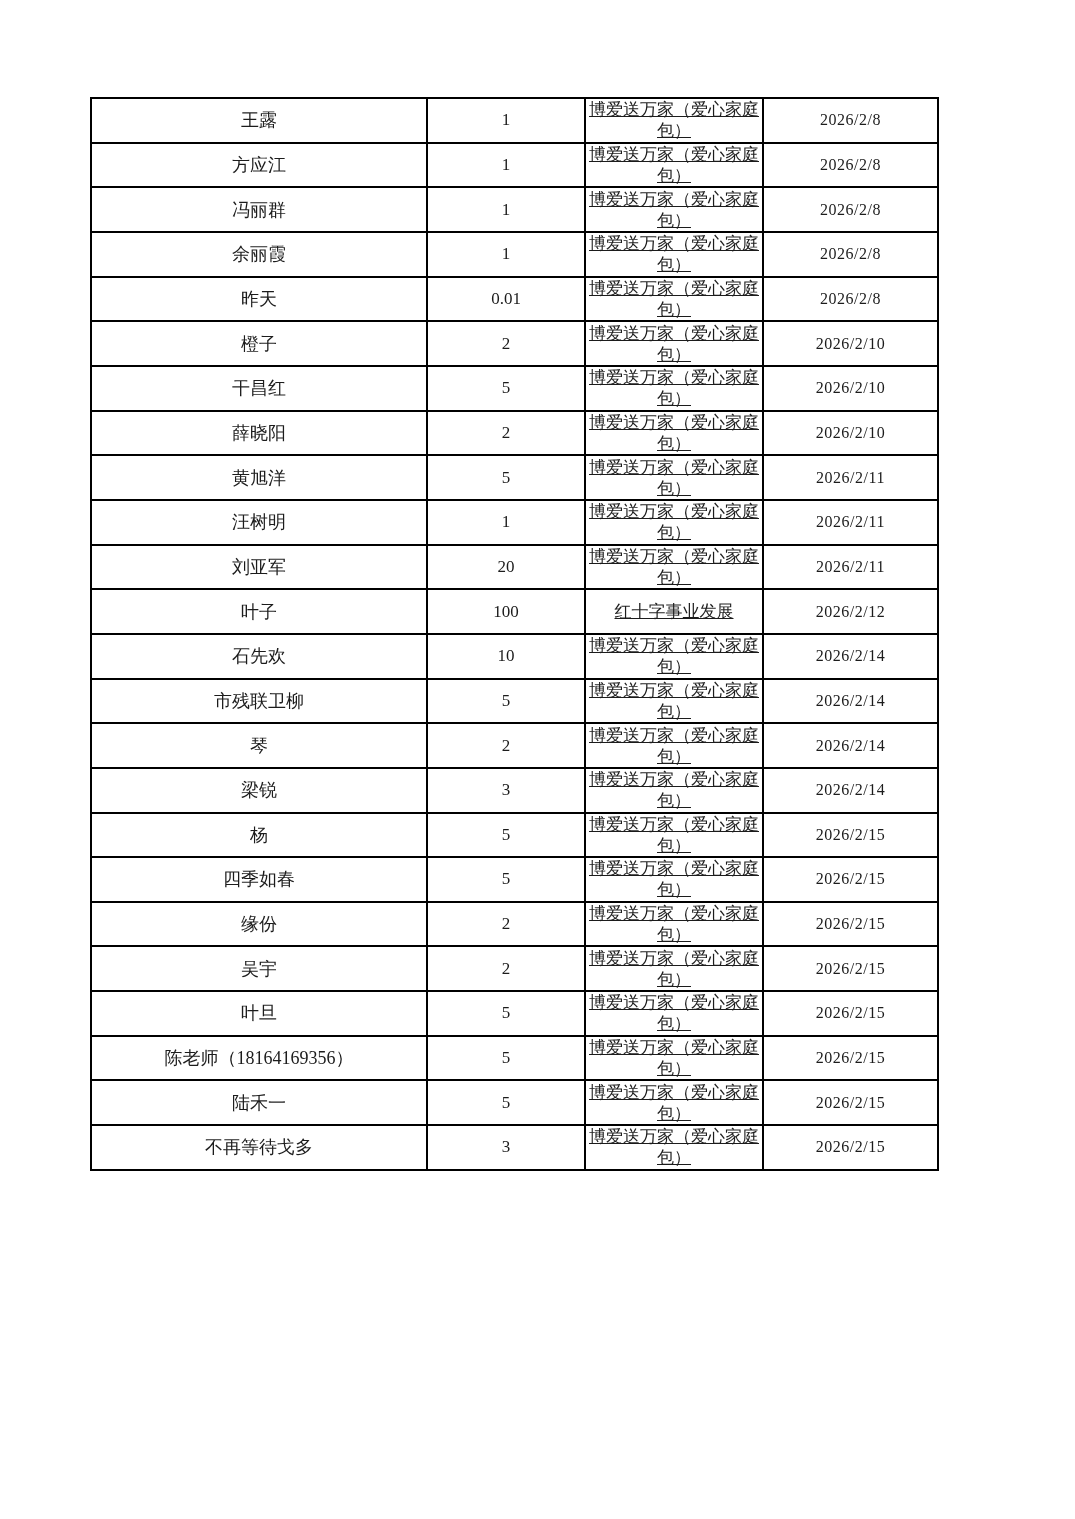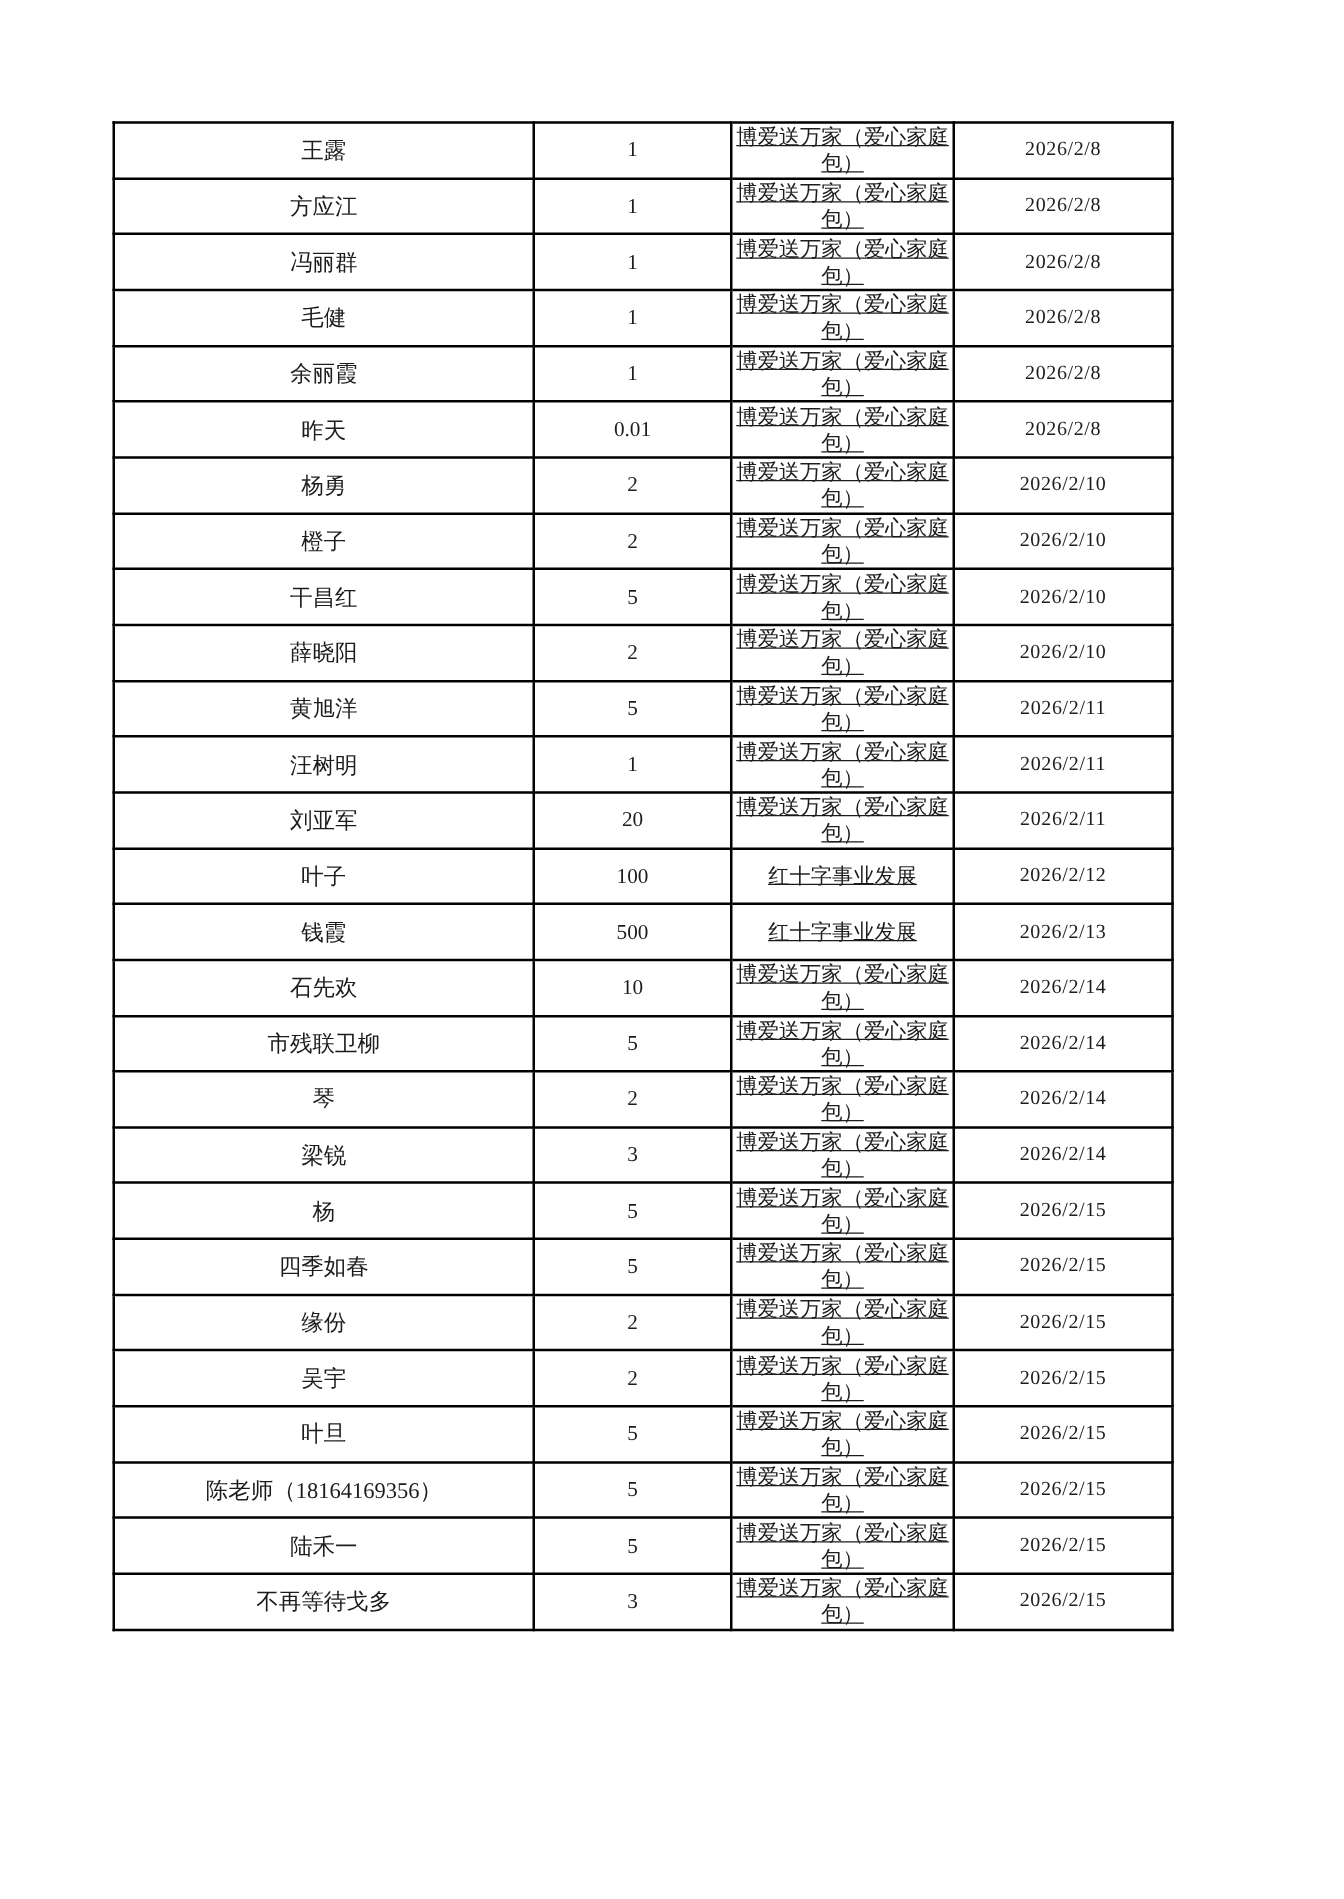--- a/index.html
+++ b/index.html
@@ -61,47 +61,35 @@
     <td class="c-date">2026/2/8</td>
   </tr>
 
   <tr>
     <td class="c-donor">冯丽群</td>
     <td class="c-amt">1</td>
     <td class="c-proj">博爱送万家（爱心家庭包）</td>
     <td class="c-date">2026/2/8</td>
   </tr>
 
-  <tr>
-    <td class="c-donor">毛健</td>
-    <td class="c-amt">1</td>
-    <td class="c-proj">博爱送万家（爱心家庭包）</td>
-    <td class="c-date">2026/2/8</td>
-  </tr>
 
   <tr>
     <td class="c-donor">余丽霞</td>
     <td class="c-amt">1</td>
     <td class="c-proj">博爱送万家（爱心家庭包）</td>
     <td class="c-date">2026/2/8</td>
   </tr>
 
   <tr>
     <td class="c-donor">昨天</td>
     <td class="c-amt">0.01</td>
     <td class="c-proj">博爱送万家（爱心家庭包）</td>
     <td class="c-date">2026/2/8</td>
   </tr>
 
-  <tr>
-    <td class="c-donor">杨勇</td>
-    <td class="c-amt">2</td>
-    <td class="c-proj">博爱送万家（爱心家庭包）</td>
-    <td class="c-date">2026/2/10</td>
-  </tr>
 
   <tr>
     <td class="c-donor">橙子</td>
     <td class="c-amt">2</td>
     <td class="c-proj">博爱送万家（爱心家庭包）</td>
     <td class="c-date">2026/2/10</td>
   </tr>
 
   <tr>
     <td class="c-donor">干昌红</td>
@@ -138,26 +126,20 @@
     <td class="c-date">2026/2/11</td>
   </tr>
 
   <tr>
     <td class="c-donor">叶子</td>
     <td class="c-amt">100</td>
     <td class="c-proj">红十字事业发展</td>
     <td class="c-date">2026/2/12</td>
   </tr>
 
-  <tr>
-    <td class="c-donor">钱霞</td>
-    <td class="c-amt">500</td>
-    <td class="c-proj">红十字事业发展</td>
-    <td class="c-date">2026/2/13</td>
-  </tr>
 
   <tr>
     <td class="c-donor">石先欢</td>
     <td class="c-amt">10</td>
     <td class="c-proj">博爱送万家（爱心家庭包）</td>
     <td class="c-date">2026/2/14</td>
   </tr>
 
   <tr>
     <td class="c-donor">市残联卫柳</td>

